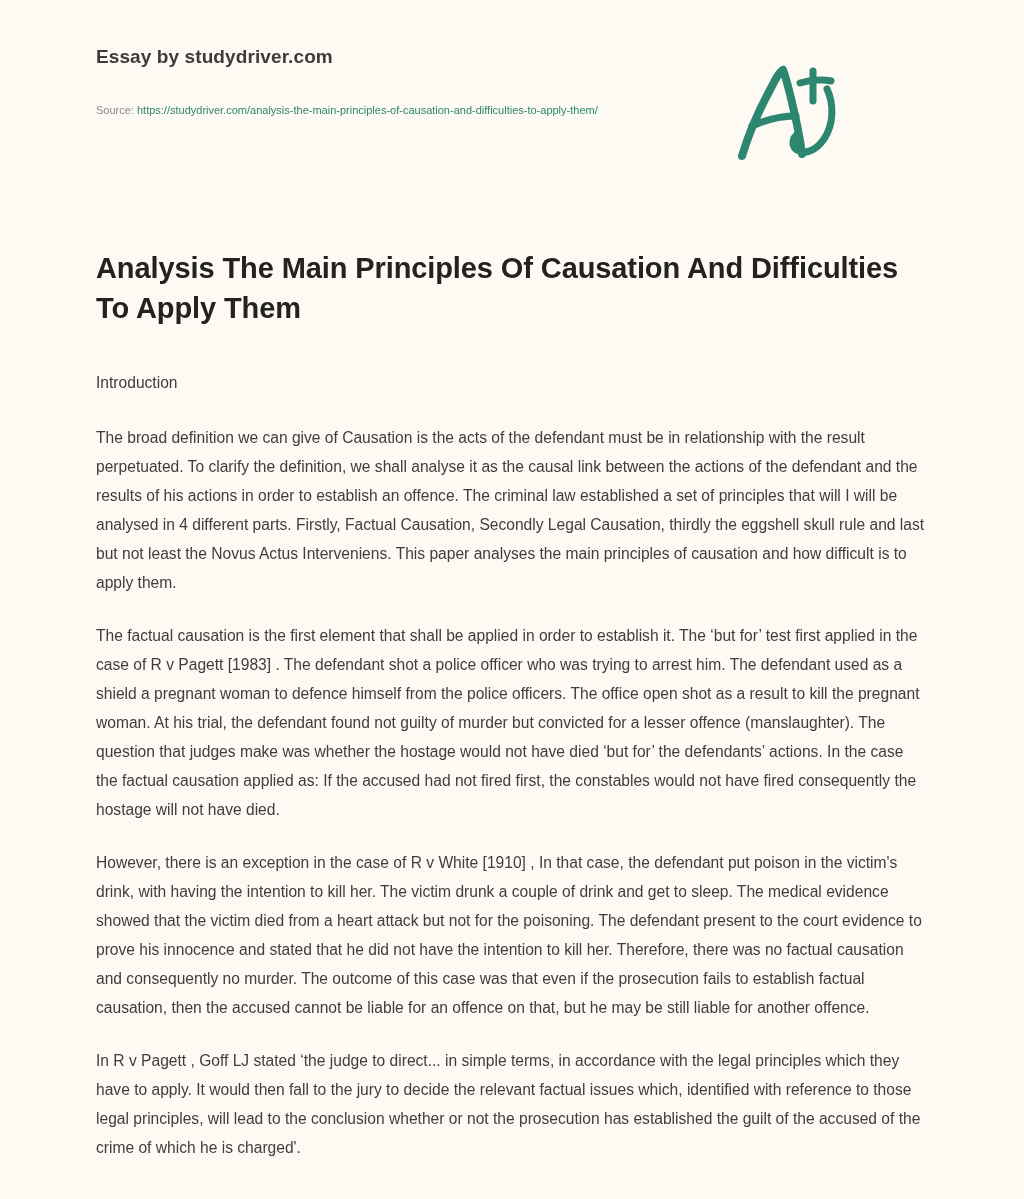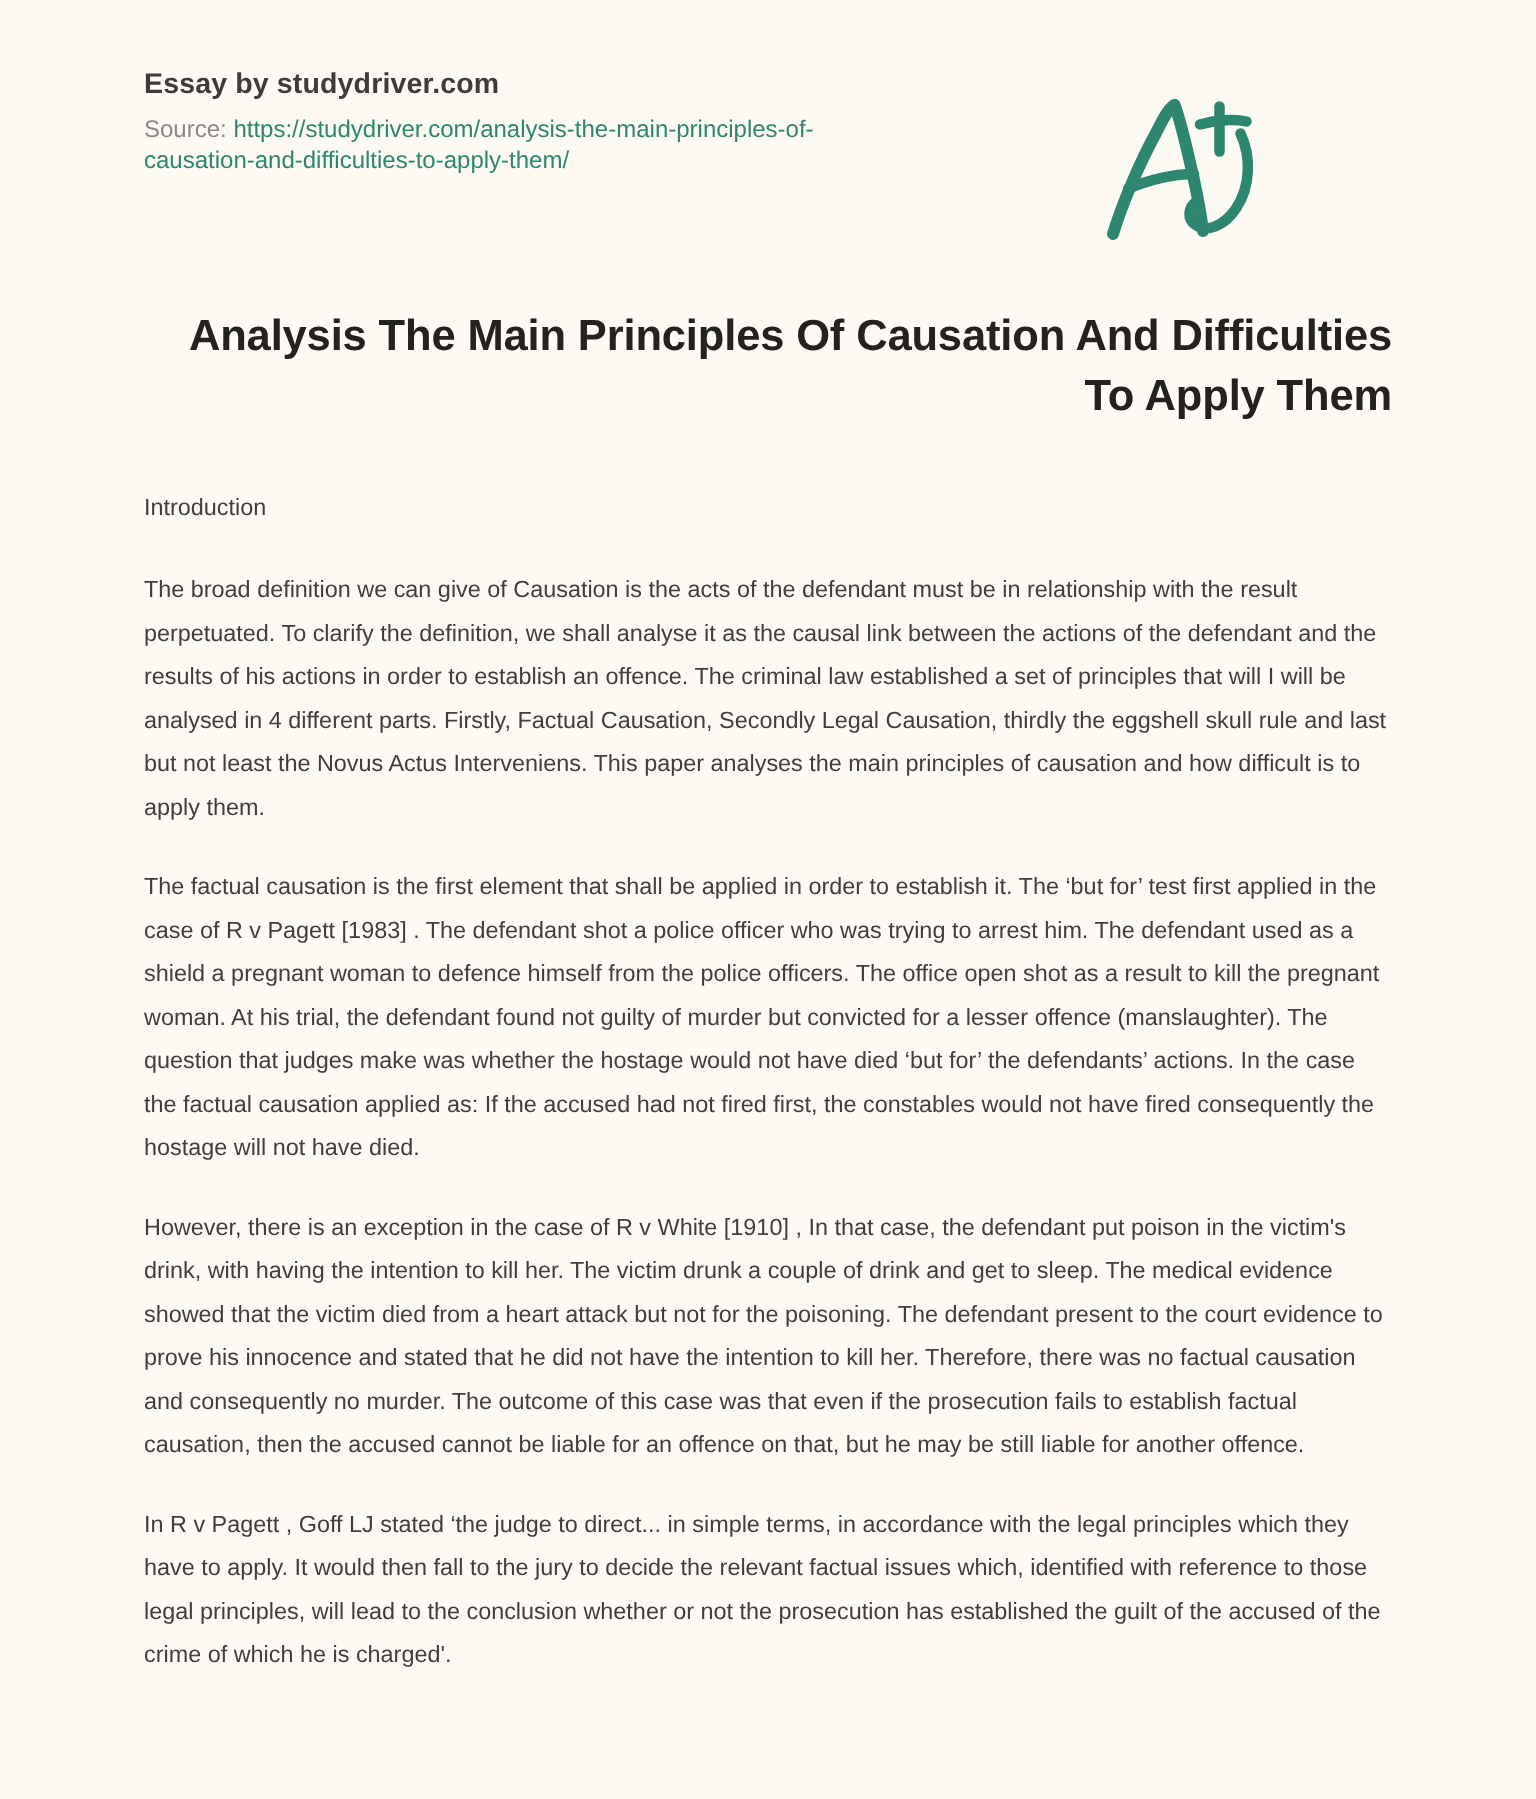--- a/index.html
+++ b/index.html
@@ -35,22 +35,22 @@
   .essay-by {
     font-size: 19px;
     font-weight: bold;
     color: #3d3c3a;
     letter-spacing: 0.1px;
     line-height: 26px;
     margin: 0;
   }
 
   .source-line {
-    margin-top: 6px;
-    font-size: 16px;
+    margin-top: 30px;
+    font-size: 11px;
     line-height: 21px;
     max-width: 520px;
     color: #8d8a86;
     word-break: break-word;
   }
   .source-label {
     color: #8d8a86;
   }
   .source-url {
     color: #2d8670;
@@ -66,28 +66,27 @@
     height: 108px;
   }
   .logo-wrap svg {
     display: block;
     width: 118px;
     height: 108px;
   }
 
   
   .doc-title {
-    margin: 44px 0 0 0;
+    margin: 88px 0 0 0;
     font-size: 29px;
     line-height: 40px;
     font-weight: bold;
     color: #232221;
     letter-spacing: -0.1px;
     max-width: 850px;
-    text-align: right;
   }
 
   
   .body-content {
     margin-top: 34px;
     max-width: 840px;
   }
   .body-content p {
     margin: 0 0 24px 0;
     font-size: 15.6px;

